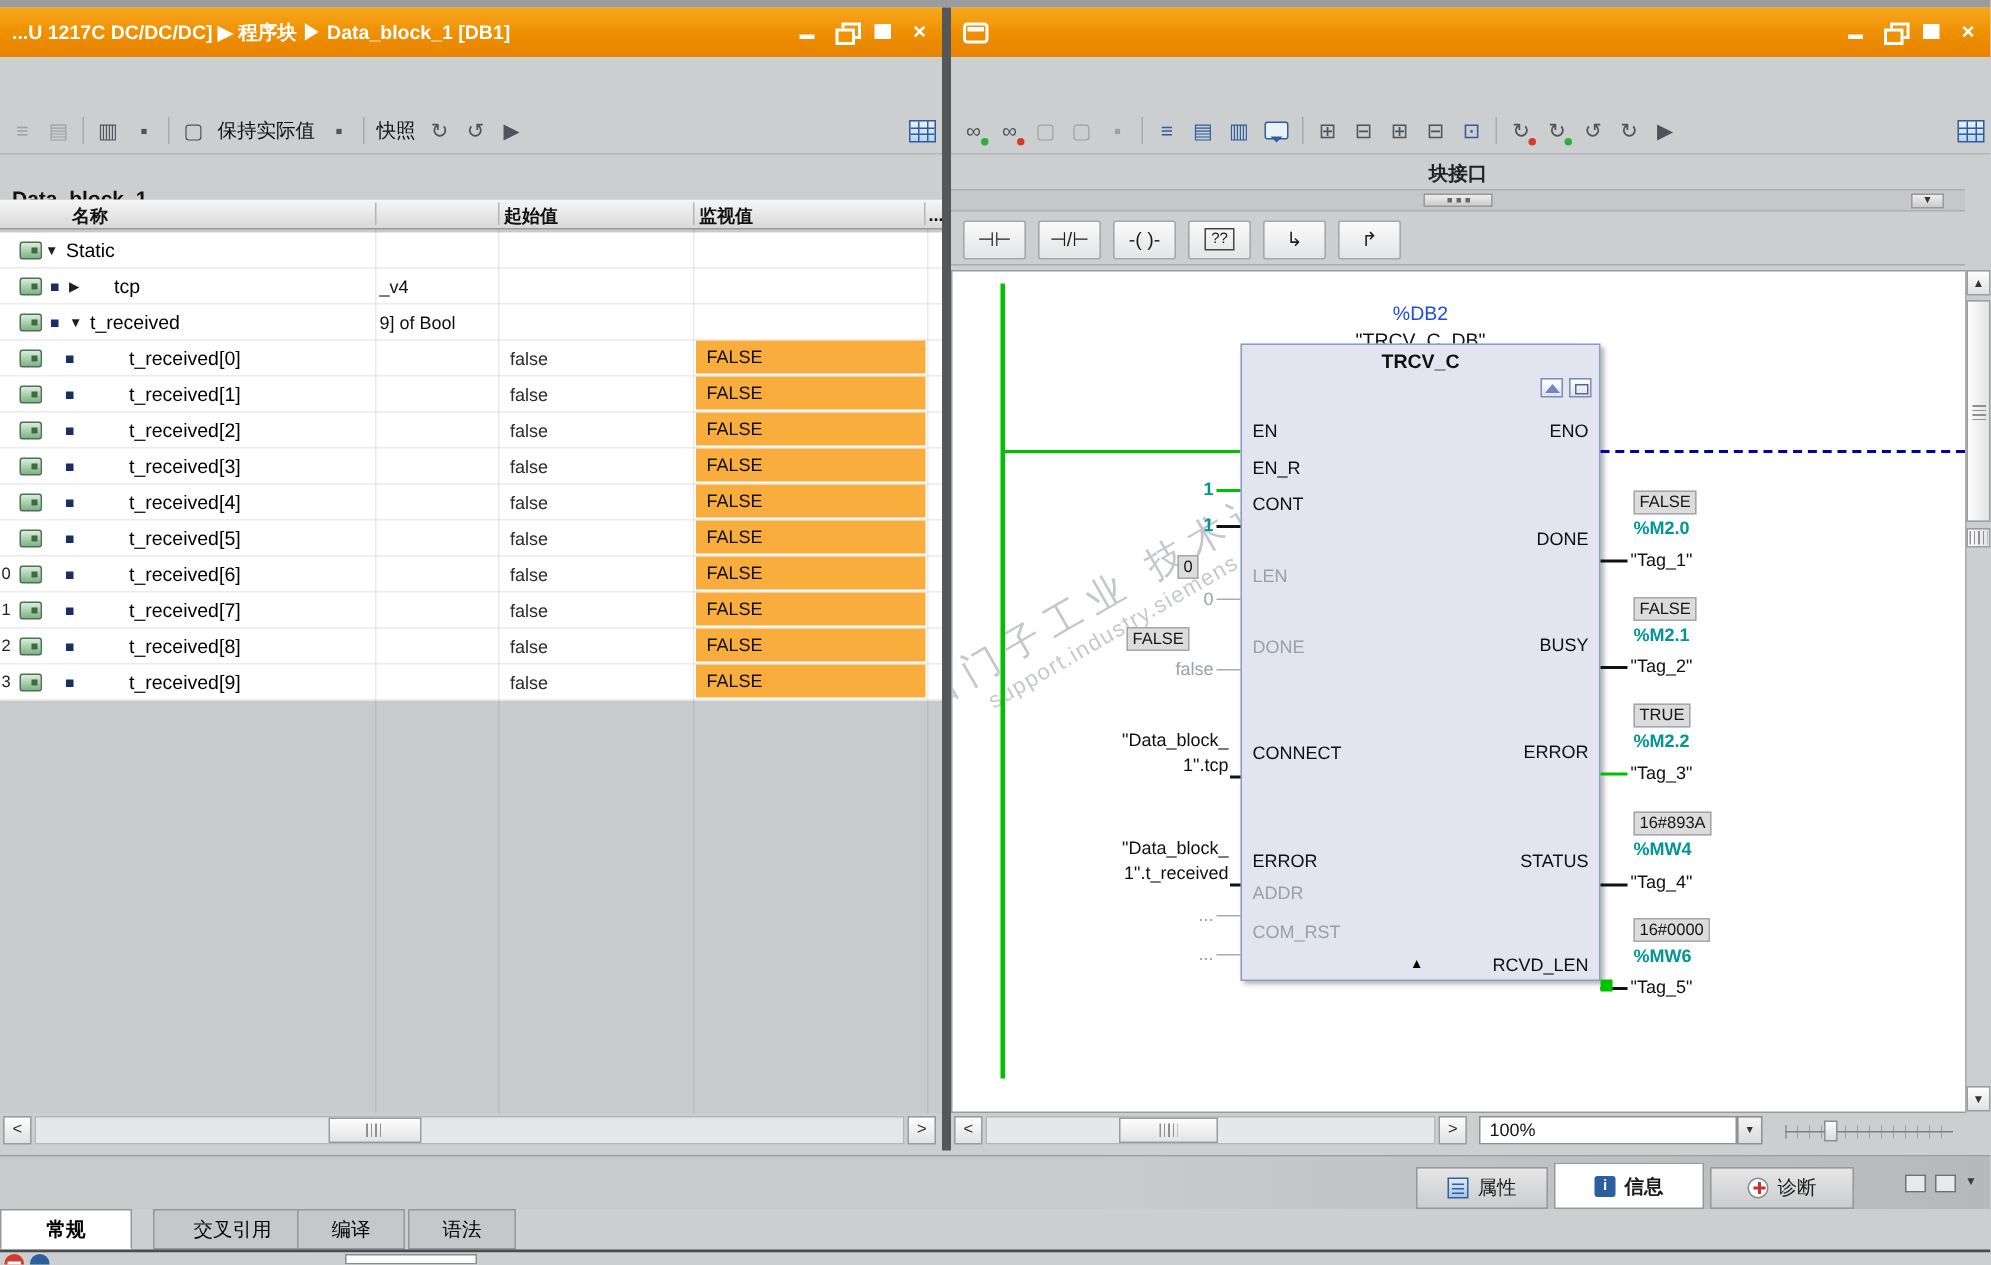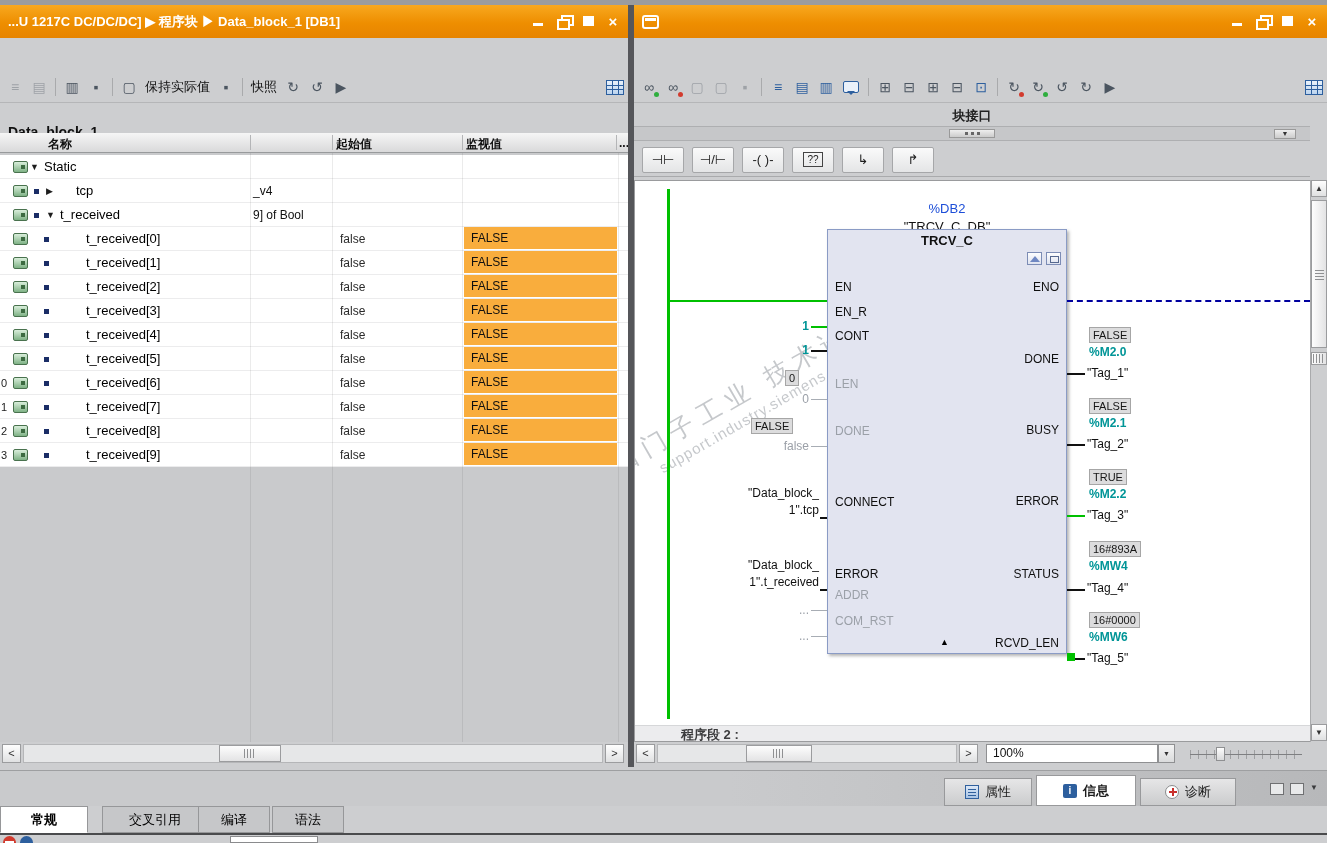--- a/index.html
+++ b/index.html
@@ -419,23 +419,20 @@
   <div class="hwire" style="left:432px;top:408px;width:18px"></div>
   <span class="chip" style="left:454px;top:360px">16#893A</span>
   <span class="addr" style="left:454px;top:378px">%MW4</span>
   <span class="tagt" style="left:452px;top:400px">"Tag_4"</span>
   <div class="hwire" style="left:432px;top:477px;width:18px"></div>
   <span class="wnode" style="left:432px;top:472px"></span>
   <span class="chip" style="left:454px;top:431px">16#0000</span>
   <span class="addr" style="left:454px;top:449px">%MW6</span>
   <span class="tagt" style="left:452px;top:470px">"Tag_5"</span>
 
-  <div class="netrow" style="left:0;top:544px;width:676px;height:18px">
-    <span style="margin-left:40px">程序段 2 :</span>
-  </div>
 </div>
 
 <div class="vscroll" style="left:1310px;top:180px;width:17px;height:562px">
   <span class="vbtn" style="top:0">▲</span>
   <div class="vthumb" style="top:20px;height:148px">
       <span class="gripv"></span>
     </div>
   <div class="vthumb" style="top:172px;height:13px">
       <span class="grip"></span>
     </div>

